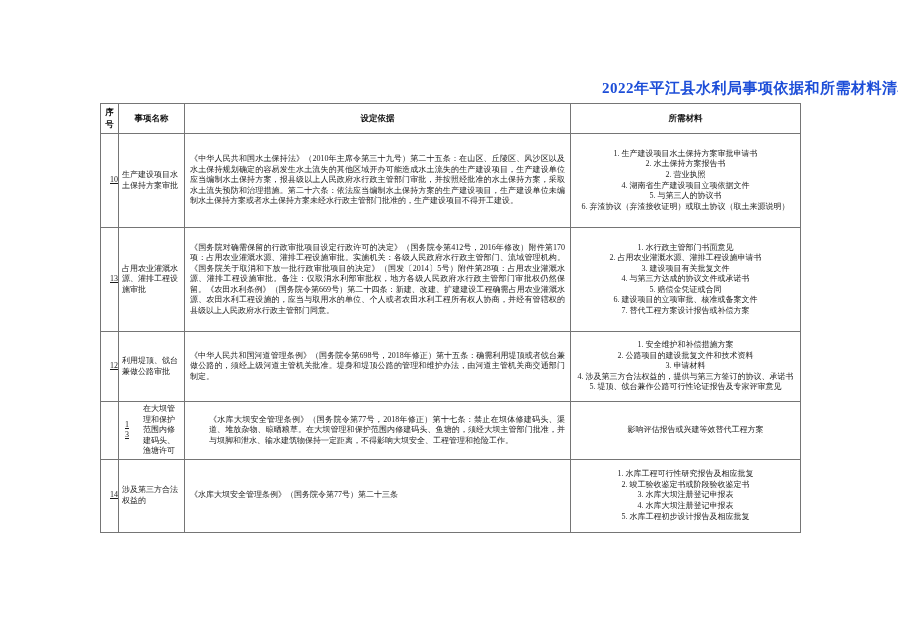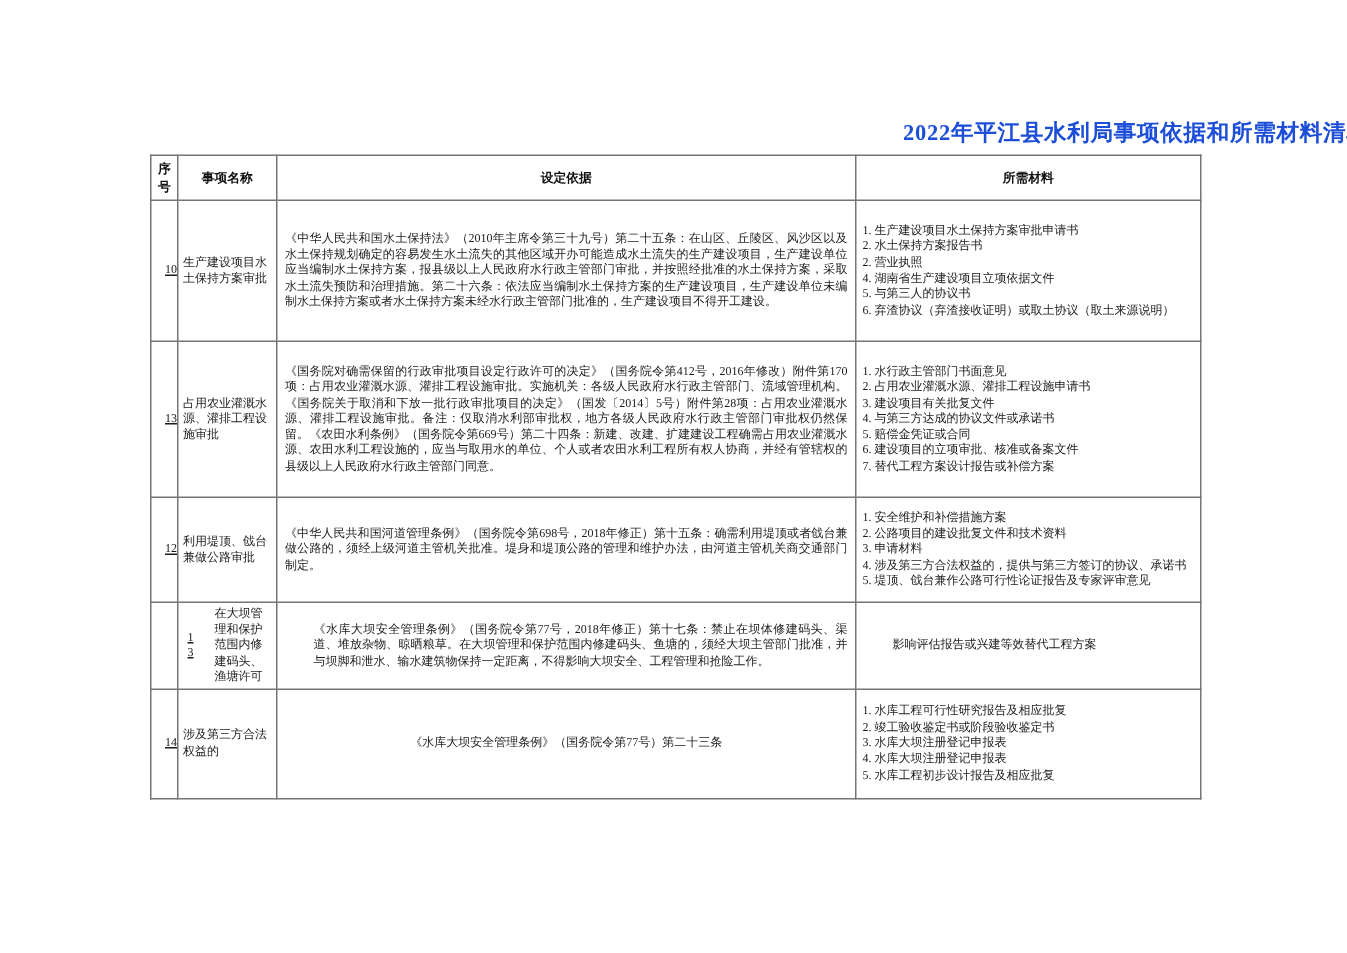--- a/index.html
+++ b/index.html
@@ -27,23 +27,23 @@
     font-size:8px; line-height:1.32;
     word-break:break-all;
   }
   table.doc th {
     font-weight:bold; text-align:center;
     height:30px; padding:2px 1px; font-size:8.5px; color:#111;
   }
   td.c-no   { text-align:right; padding:0;text-decoration:underline; }
   td.c-name { text-align:left; padding:2px 3px; }
   td.c-basis{ text-align:justify; padding:3px 5px; }
-  td.c-basis.center { text-align:center; }
+  td.c-basis.center { text-align:left; }
   td.c-materials { padding:3px 4px; }
-  .c-materials .line { padding-left:10px; text-indent:-10px; }
+  .c-materials .line { padding-left:10px; text-indent:-10px;text-align:center; }
   tr.r0 td { height:94px; }
   tr.r1 td { height:104px; }
   tr.r2 td { height:70px; }
   tr.r3 td { height:47px;padding-left:24px; }
   tr.r4 td { height:73px; }
 </style>
 </head>
 <body>
 
 <div class="page">

